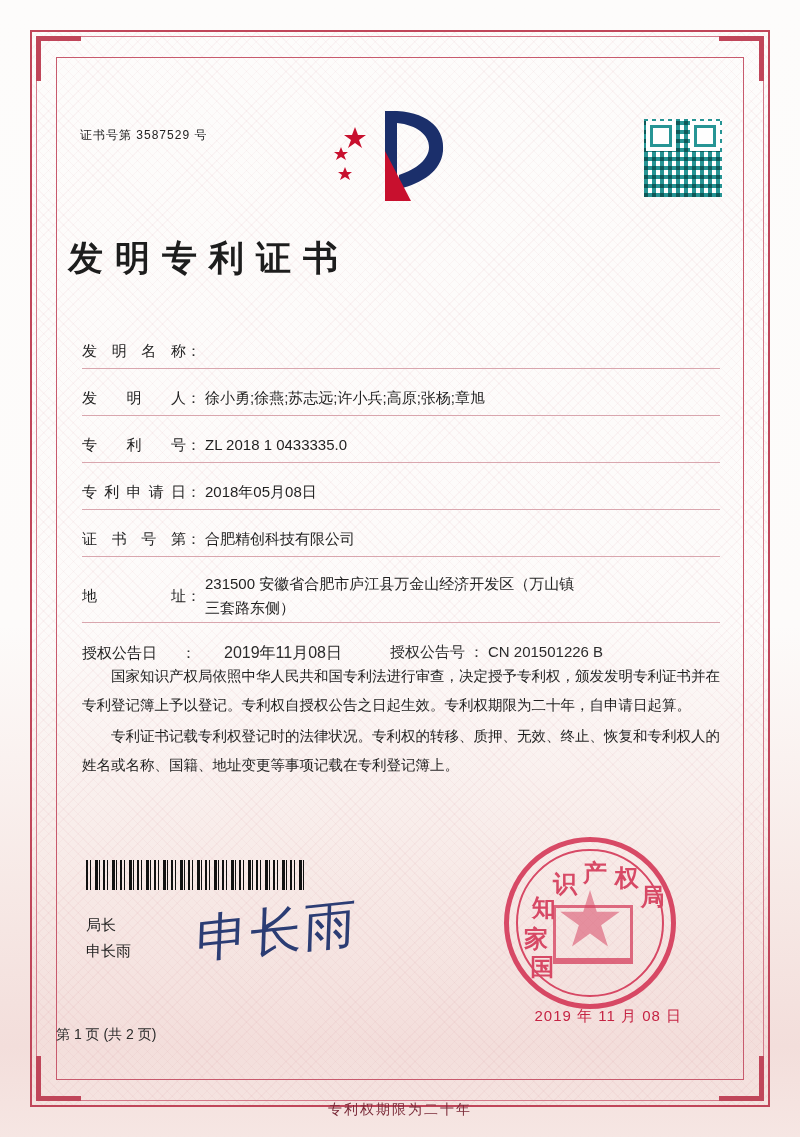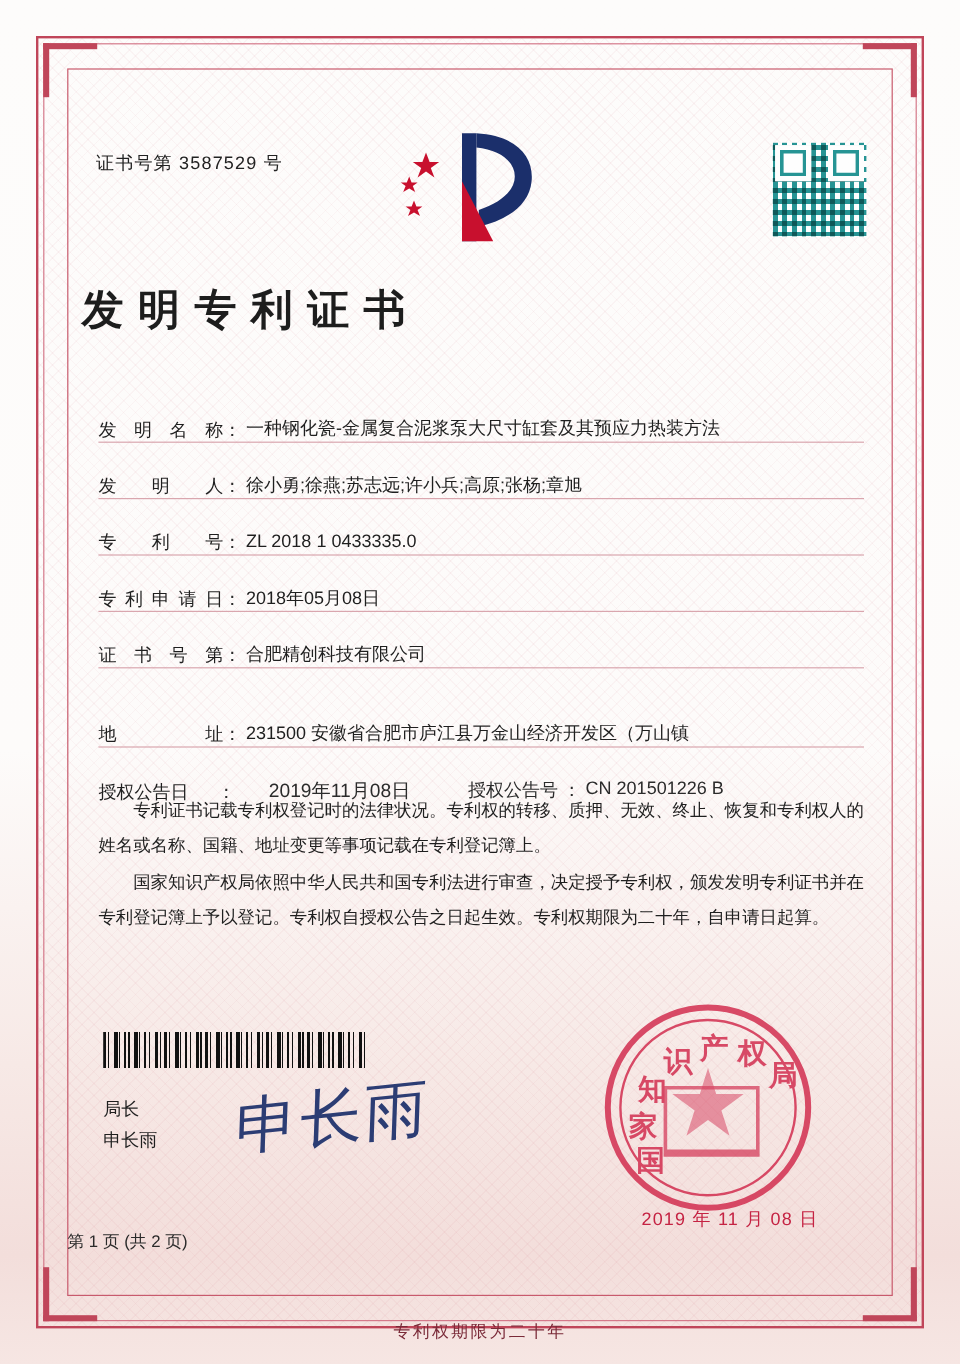--- a/index.html
+++ b/index.html
@@ -67,21 +67,21 @@
     position: absolute;
     left: 56px; top: 57px; right: 56px; bottom: 57px;
     padding: 0;
   }
 
   
   .cert-no {
     position: absolute;
     left: 24px;
     top: 70px;
-    font-size: 15px;
+    font-size: 12px;
     letter-spacing: 1px;
     color: #222;
     white-space: nowrap;
   }
 
   .qr {
     position: absolute;
     right: 22px;
     top: 62px;
     width: 78px;
@@ -129,21 +129,21 @@
 
   
   .fields {
     position: absolute;
     left: 26px;
     right: 24px;
     top: 265px;
   }
   .field-row {
     display: flex;
-    align-items: flex-end;
+    align-items: center;
     margin-bottom: 0;
     height: 47px;
     border-bottom: 1px solid #d9a6ae;
     box-sizing: border-box;
     padding-top: 13px;
   }
   .field-row.no-line { border-bottom: none; gap: 24px; }
   .field-label {
     font-size: 15px;
     color: #1f1f1f;
@@ -353,21 +353,20 @@
       </svg>
     </div>
 
     <div class="main-title">发明专利证书</div>
 
     <div class="fields">
 
       <div class="field-row">
         <span class="field-label spread">发明名称</span>
         <span class="field-colon">：</span>
-        <span class="field-value">一种钢化瓷-金属复合泥浆泵大尺寸缸套及其预应力热装方法</span>
       </div>
 
       <div class="field-row">
         <span class="field-label spread">发明人</span>
         <span class="field-colon">：</span>
         <span class="field-value">徐小勇;徐燕;苏志远;许小兵;高原;张杨;章旭</span>
       </div>
 
       <div class="field-row">
         <span class="field-label spread">专利号</span>
@@ -385,39 +384,40 @@
         <span class="field-label spread">证书号第</span>
         <span class="field-colon">：</span>
         <span class="field-value">合肥精创科技有限公司</span>
       </div>
 
       <div class="field-row tall">
         <span class="field-label spread">地址</span>
         <span class="field-colon">：</span>
         <span class="field-value">
           <span>231500 安徽省合肥市庐江县万金山经济开发区（万山镇</span>
+          <span class="line2">三套路东侧）</span>
         </span>
       </div>
 
       <div class="field-row no-line">
         <span class="field-label">授权公告日</span>
         <span class="field-colon">：</span>
         <div class="inline-group">
           <span>2019年11月08日</span>
           <span class="sub-label">授权公告号</span>
           <span class="sub-value">：</span>
           <span class="sub-value">CN 201501226 B</span>
         </div>
       </div>
 
     </div>
 
     <div class="paragraphs">
+      <p>国家知识产权局依照中华人民共和国专利法进行审查，决定授予专利权，颁发发明专利证书并在专利登记簿上予以登记。专利权自授权公告之日起生效。专利权期限为二十年，自申请日起算。</p>
       <p>专利证书记载专利权登记时的法律状况。专利权的转移、质押、无效、终止、恢复和专利权人的姓名或名称、国籍、地址变更等事项记载在专利登记簿上。</p>
-      <p>国家知识产权局依照中华人民共和国专利法进行审查，决定授予专利权，颁发发明专利证书并在专利登记簿上予以登记。专利权自授权公告之日起生效。专利权期限为二十年，自申请日起算。</p>
     </div>
 
     <div class="barcode"></div>
 
     <div class="sig-block">
       <div>局长</div>
       <div>申长雨</div>
     </div>
 
     <div class="signature">申长雨</div>

